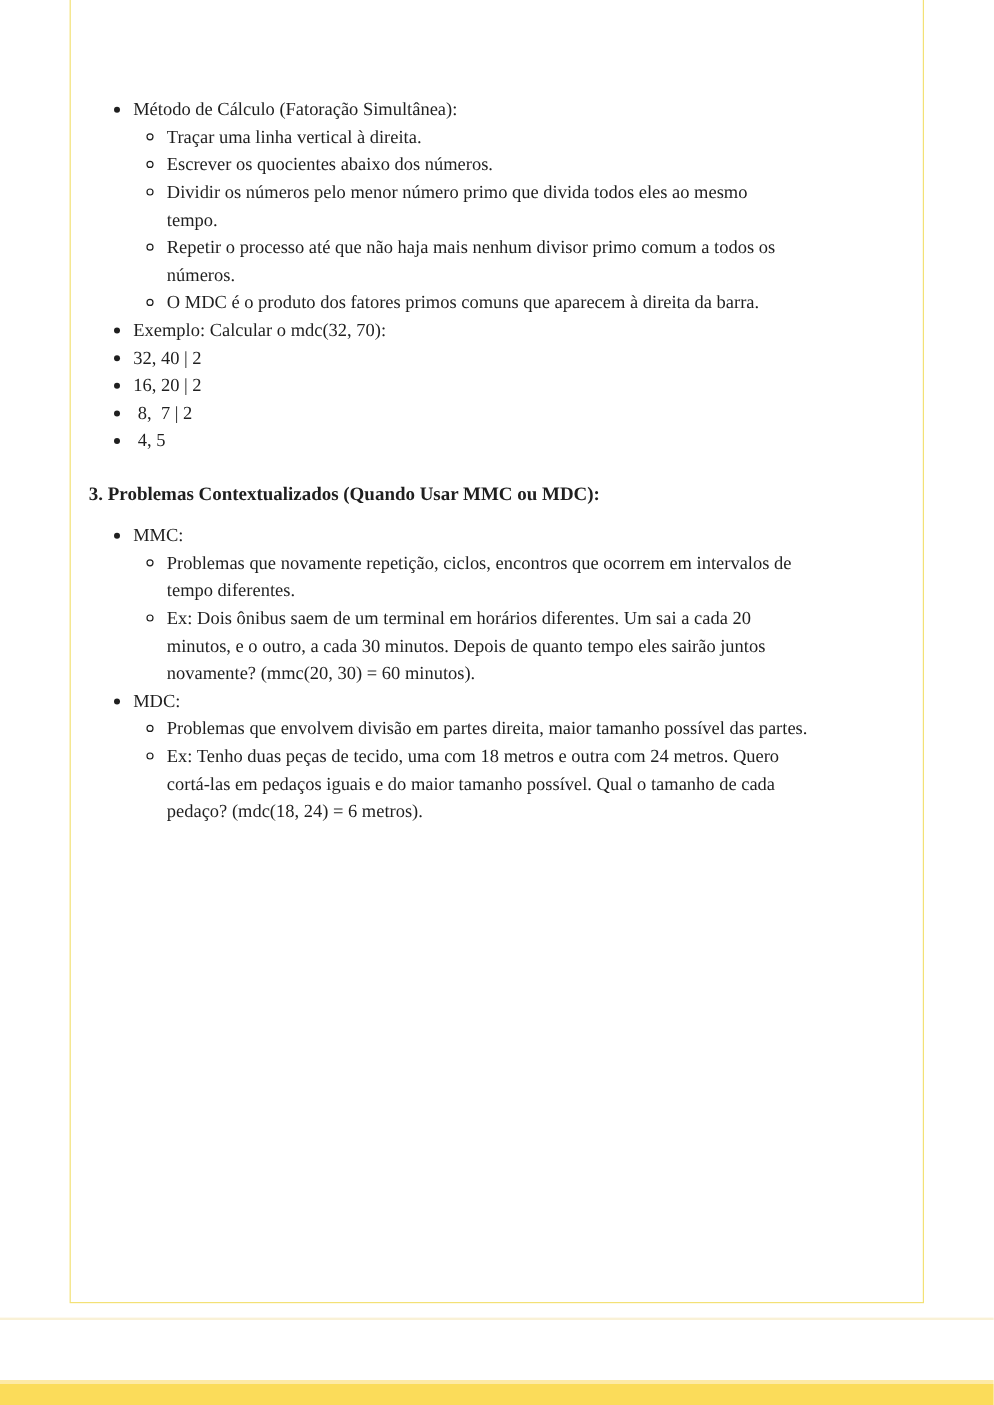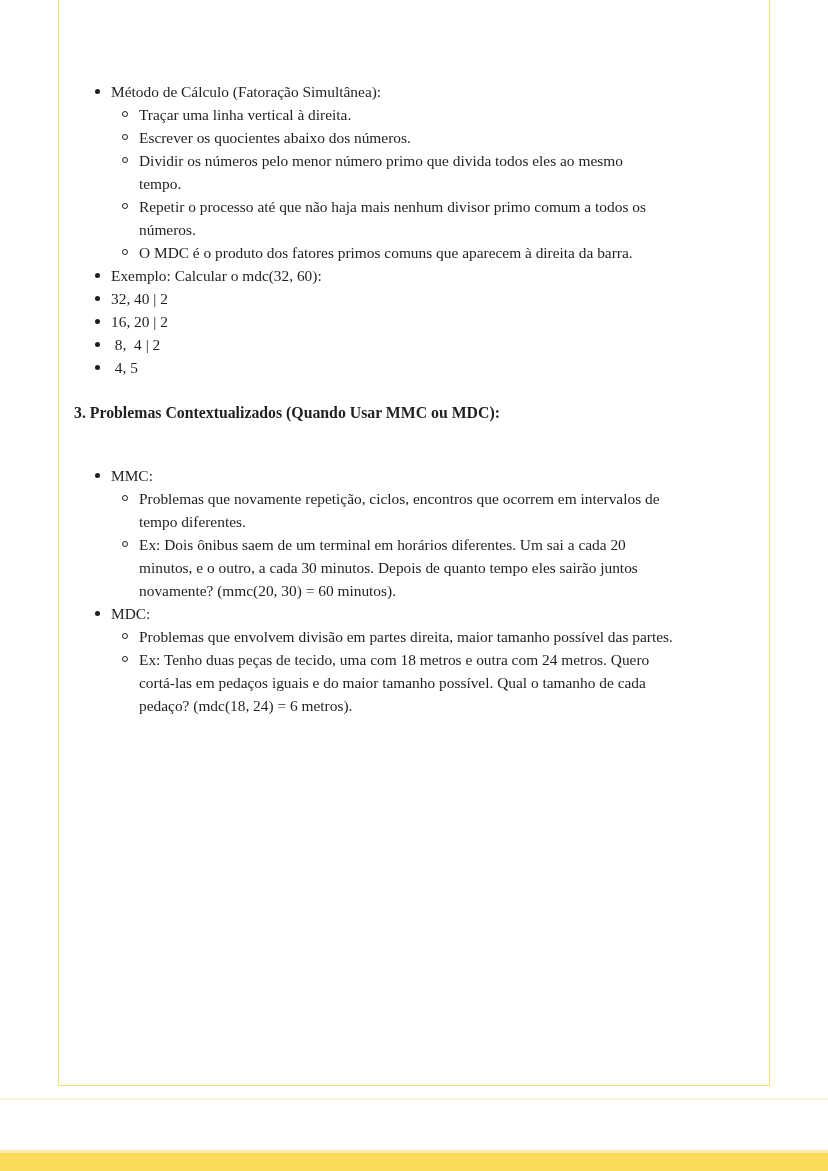--- a/index.html
+++ b/index.html
@@ -73,21 +73,21 @@
     height: 4px;
     border: 1.5px solid var(--text, #1f1f1f);
     border-radius: 50%;
     background: transparent;
   }
 
   .heading {
     font-size: 15.8px;
     font-weight: bold;
     line-height: 23px;
-    margin: 22px 0 40px 0;
+    margin: 22px 0 11px 0;
   }
 
   
   .divider {
     position: absolute;
     left: 0;
     top: 1098px;
     width: 828px;
     height: 2px;
     background: var(--divider, #f9f1d6);
@@ -139,33 +139,33 @@
 números.</span>
           </li>
           <li>
             <span class="m2"></span>
             <span class="txt">O MDC é o produto dos fatores primos comuns que aparecem à direita da barra.</span>
           </li>
         </ul>
       </li>
       <li>
         <span class="m1"></span>
-        <span class="txt">Exemplo: Calcular o mdc(32, 60):</span>
+        <span class="txt">Exemplo: Calcular o mdc(32, 70):</span>
       </li>
       <li>
         <span class="m1"></span>
         <span class="txt">32, 40 | 2</span>
       </li>
       <li>
         <span class="m1"></span>
         <span class="txt">16, 20 | 2</span>
       </li>
       <li>
         <span class="m1"></span>
-        <span class="txt"> 8,  4 | 2</span>
+        <span class="txt"> 8,  7 | 2</span>
       </li>
       <li>
         <span class="m1"></span>
         <span class="txt"> 4, 5</span>
       </li>
     </ul>
 
     <h3 class="heading">3. Problemas Contextualizados (Quando Usar MMC ou MDC):</h3>
 
     <ul class="l1">

